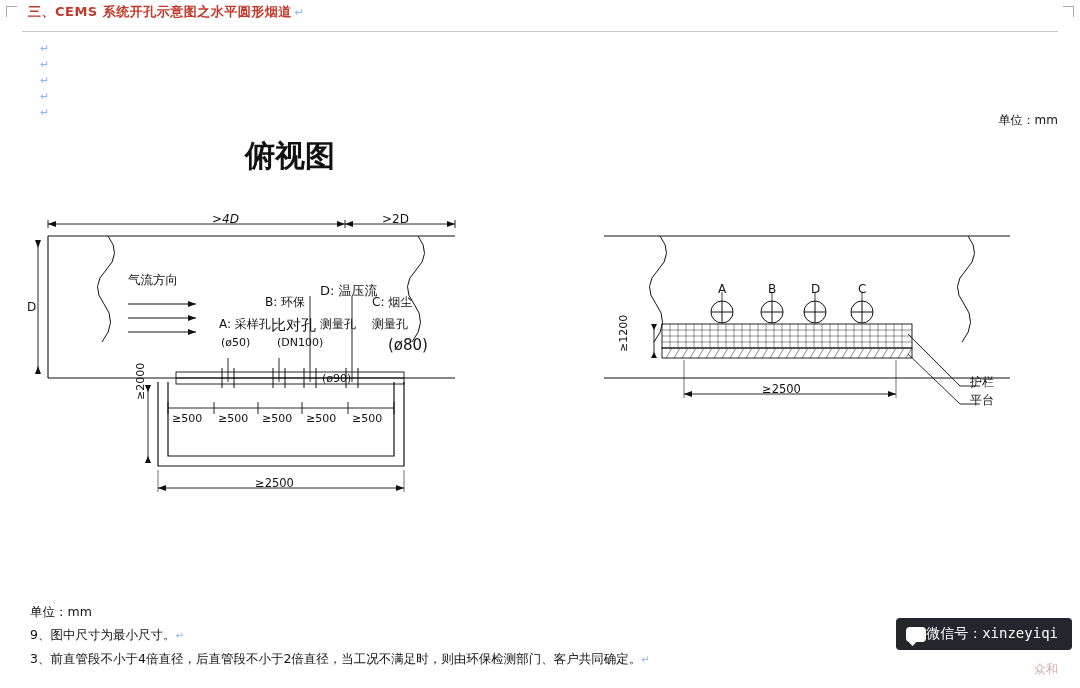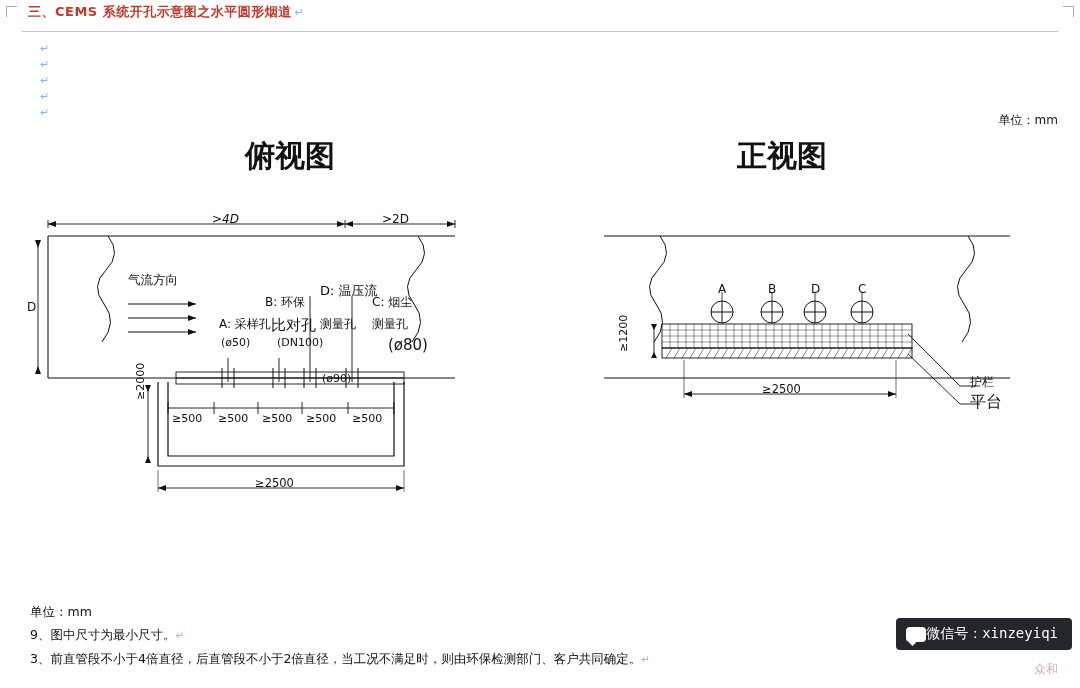--- a/index.html
+++ b/index.html
@@ -84,21 +84,20 @@
     <div>↵</div>
     <div>↵</div>
     <div>↵</div>
     <div>↵</div>
     <div>↵</div>
   </div>
 
   <div class="unit-top txt">单位：mm</div>
 
   <div class="view-title txt" id="title-top">俯视图</div>
-  <div class="view-title txt" id="title-front">正视图</div>
 
   <svg class="draw" viewBox="0 0 1080 688">
     <g stroke="#111" fill="none" stroke-width="1.1">
 
       <line x1="48" y1="236" x2="455" y2="236"></line>
       <line x1="48" y1="378" x2="455" y2="378"></line>
       <line x1="48" y1="236" x2="48" y2="378"></line>
 
       <path d="M108 236 q14 18 -2 34 q-16 16 -2 34 q14 18 -2 38" stroke-width="1"></path>
       <path d="M418 236 q14 18 -2 34 q-16 16 -2 34 q14 18 -2 38" stroke-width="1"></path>
@@ -300,21 +299,21 @@
 
   <div class="txt" style="position:absolute;left:718px;top:282px;font-size:12px;">A</div>
   <div class="txt" style="position:absolute;left:768px;top:282px;font-size:12px;">B</div>
   <div class="txt" style="position:absolute;left:811px;top:282px;font-size:12px;">D</div>
   <div class="txt" style="position:absolute;left:858px;top:282px;font-size:12px;">C</div>
 
   <div class="txt" style="position:absolute;left:617px;top:352px;font-size:11px;transform:rotate(-90deg);transform-origin:left top;white-space:nowrap;">≥1200</div>
   <div class="txt" style="position:absolute;left:762px;top:382px;font-size:11.5px;">≥2500</div>
 
   <div class="txt" style="position:absolute;left:970px;top:374px;font-size:12px;">护栏</div>
-  <div class="txt" style="position:absolute;left:970px;top:392px;font-size:16px;">平台</div>
+  <div class="txt" style="position:absolute;left:970px;top:392px;font-size:12px;">平台</div>
 
   <div class="notes txt">
     <div class="ln">单位：mm</div>
     <div class="ln">
       <span>9、图中尺寸为最小尺寸。</span><span class="blue">↵</span>
     </div>
     <div class="ln">
       <span>3、前直管段不小于4倍直径，后直管段不小于2倍直径，当工况不满足时，则由环保检测部门、客户共同确定。</span><span class="blue">↵</span>
     </div>
   </div>

